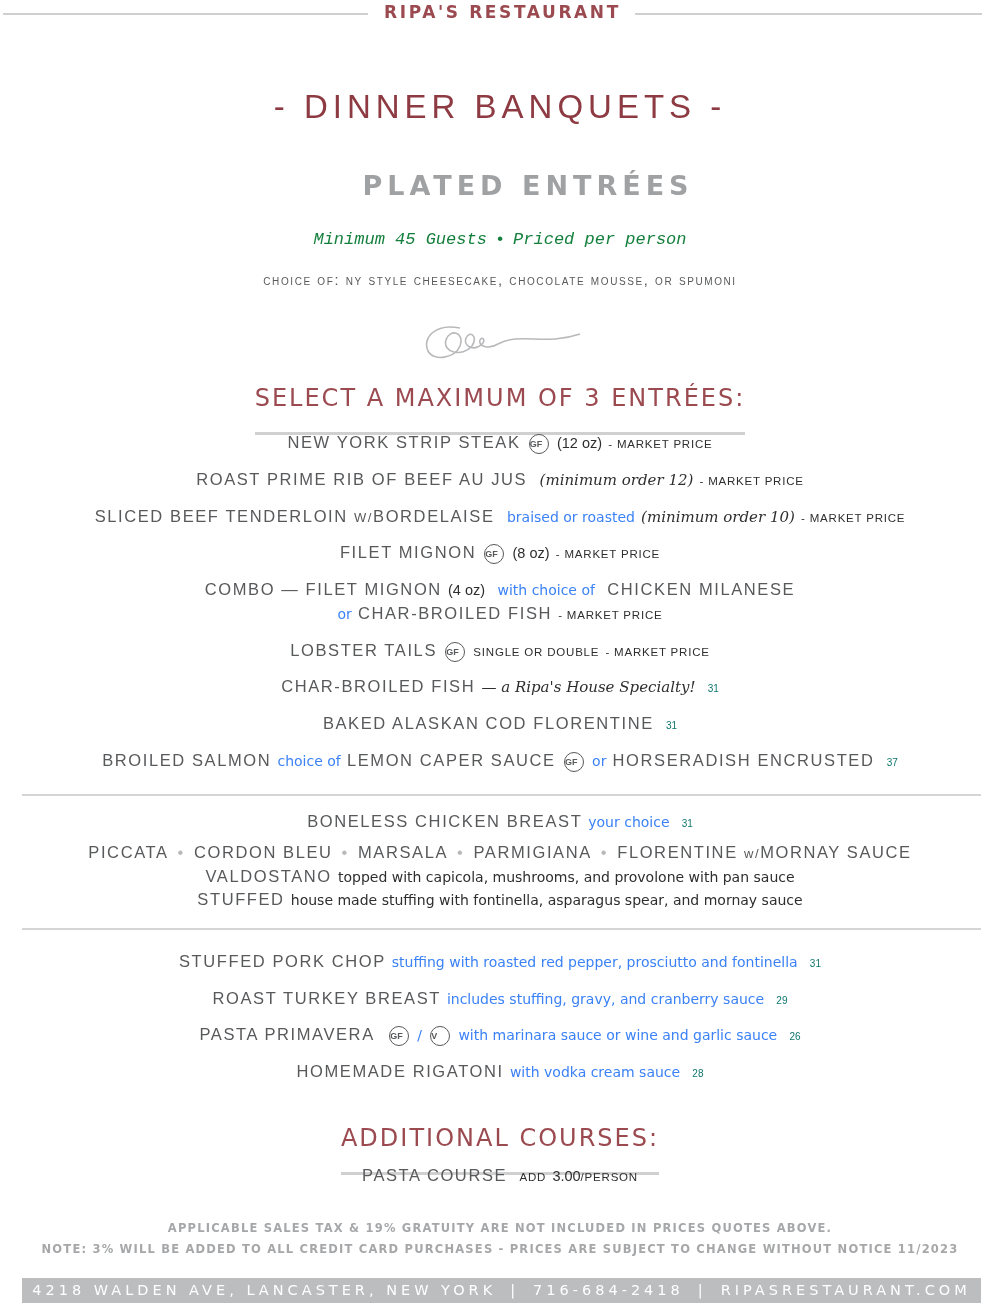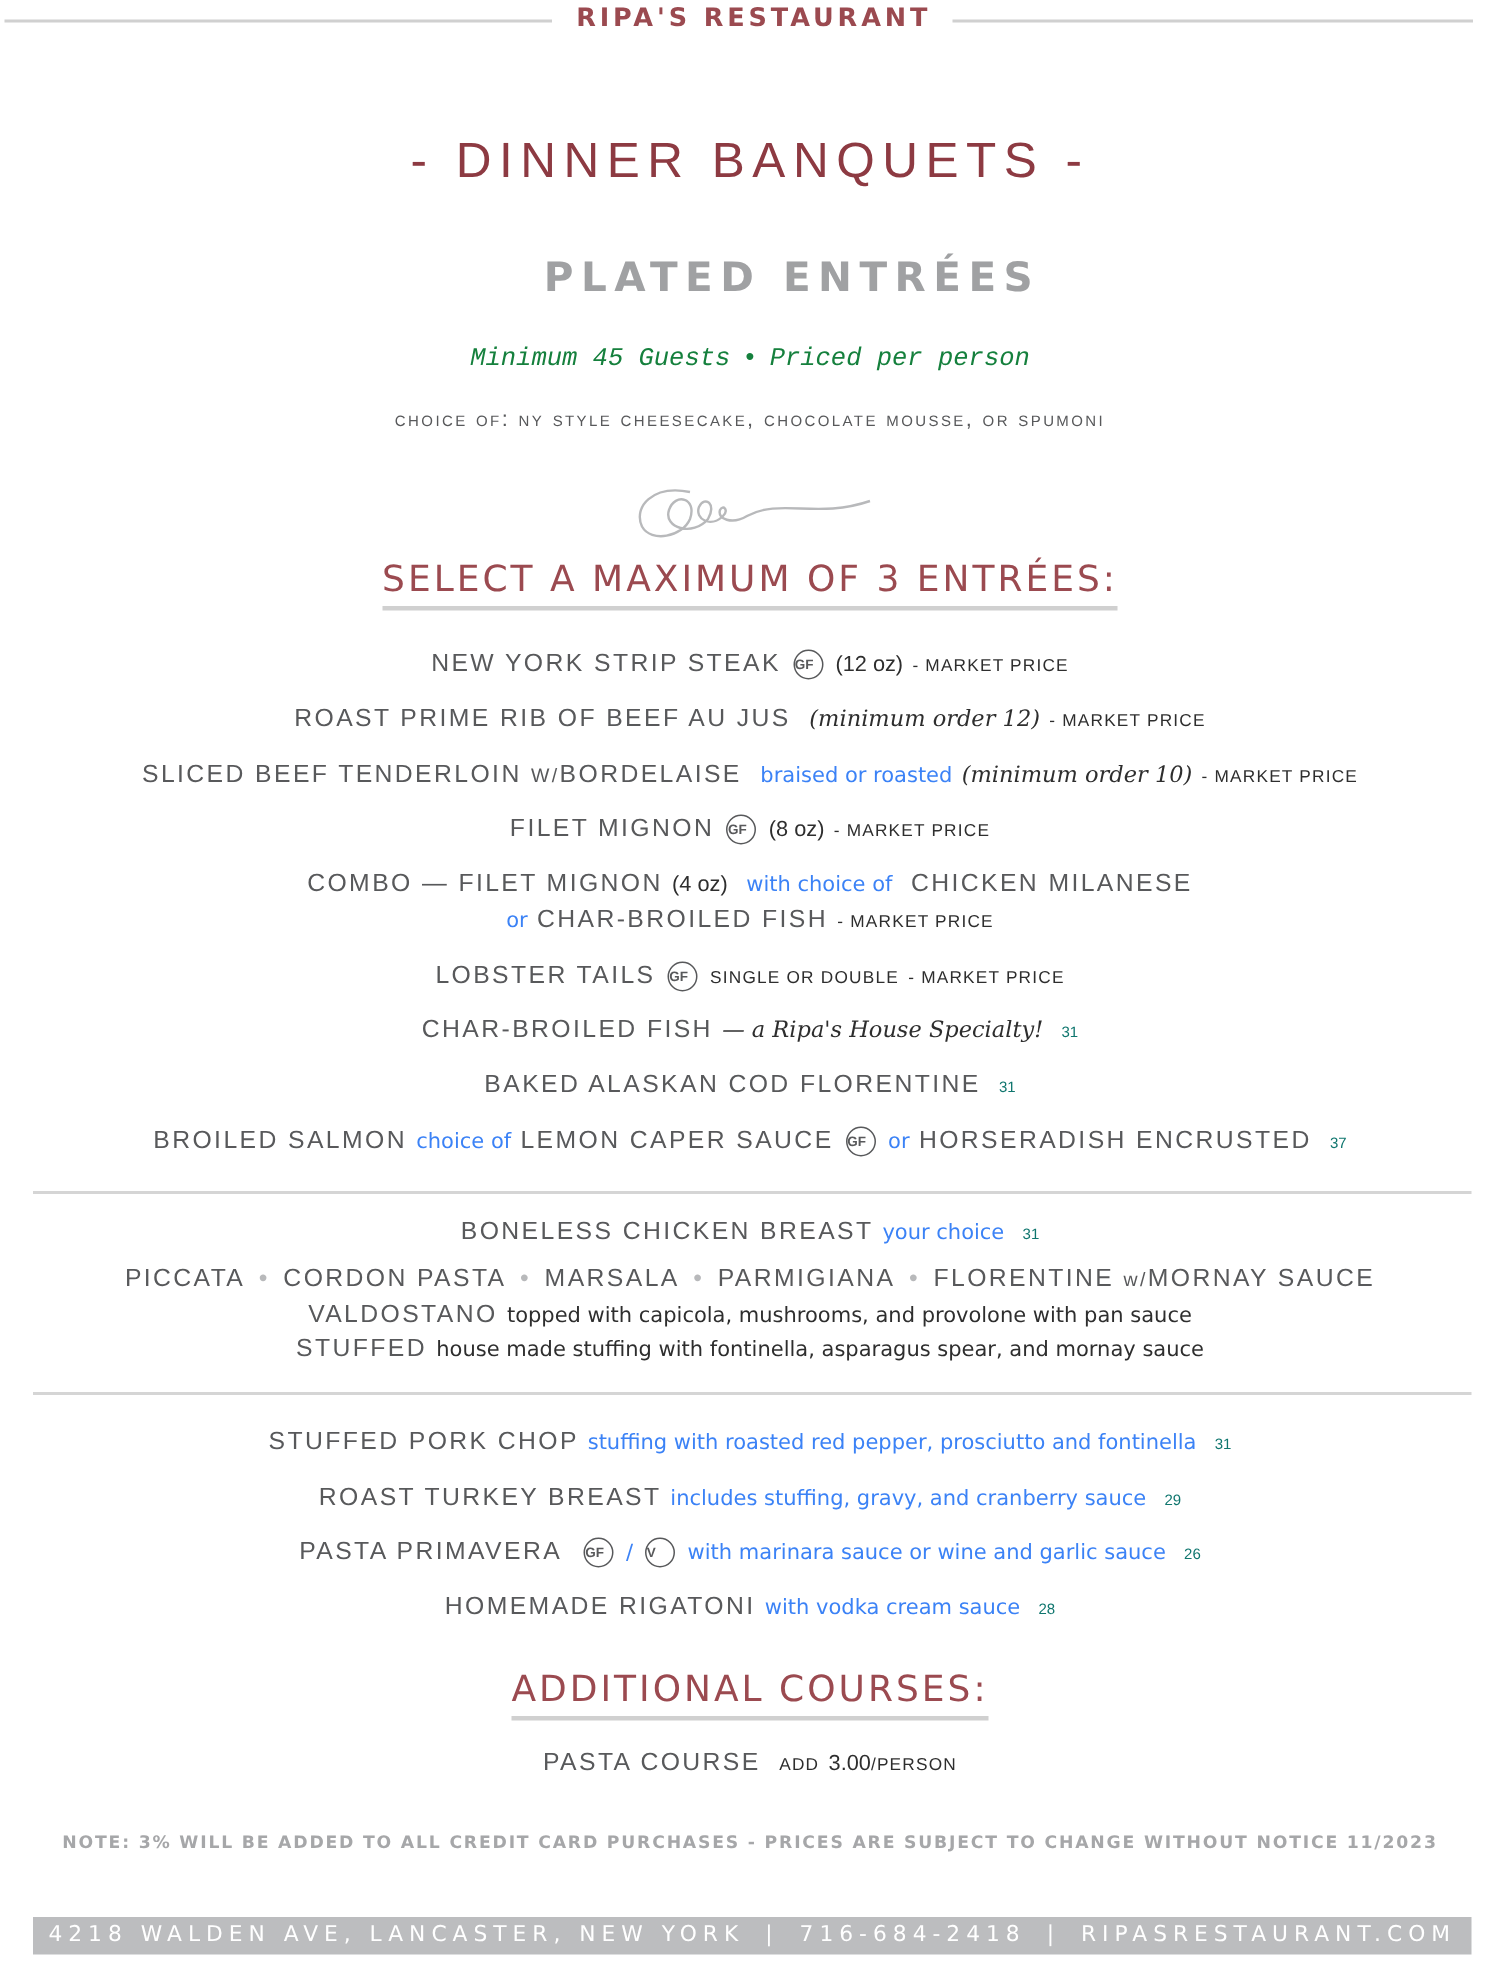--- a/index.html
+++ b/index.html
@@ -22,22 +22,22 @@
                   font-size: 27px; letter-spacing: 5px; color: #a0a1a3; padding-left: 28px; }
   .meta-line { top: 230px; font-family: Liberation Mono, monospace; font-style: italic;
                font-size: 17px; color: #15803d; }
   .meta-line .dot { margin: 0 8px; font-style: normal; }
   .includes { top: 268px; font-size: 14.5px; letter-spacing: 1.6px; color: #58595b;
               line-height: 24px; font-variant: small-caps; }
 
   .flourish { position: absolute; left: 420px; top: 318px; width: 165px; height: 45px; }
 
   .section-heading { font-family: "DejaVu Sans", sans-serif; font-size: 24px; letter-spacing: 2px;
-                     color: #9b4a50; display: inline-block; padding-bottom: 4px;
-                     border-bottom: 3px solid #d0d0d0; }
+                     color: #9b4a50; display: inline-block; padding-bottom: 20px;
+                     border-bottom: 3px solid #d0d0d0; margin-top: 12px; }
   .sel-head { top: 372px; }
   .add-head { top: 1112px; }
 
   .item { font-size: 16.5px; letter-spacing: 1.6px; color: #58595b; white-space: nowrap; }
   .item .name { text-transform: uppercase; font-weight: normal; }
   .item .desc { letter-spacing: 0; font-family: "DejaVu Sans", sans-serif; font-size: 14px; color: #3b82f6; }
   .item .ital { font-family: "DejaVu Serif", serif; font-style: italic; letter-spacing: 0; font-size: 15px; color: #2e2e2e; }
   .item .mp { font-size: 11.5px; letter-spacing: 0.8px; text-transform: uppercase; color: #2e2e2e; }
   .item .price { letter-spacing: 0; font-size: 10px; color: #0f766e; margin-left: 6px; }
   .item .oz { letter-spacing: 0; font-size: 14.5px; color: #2e2e2e; }
@@ -159,21 +159,21 @@
 
 <div class="divider" style="top:794px"></div>
 
 <div class="abs item" style="top:812px">
   <span class="name">BONELESS CHICKEN BREAST</span>
   <span class="desc">your choice</span>
   <span class="price">31</span>
 </div>
 
 <div class="abs chicken-sub" style="top:843px">
-  <span>PICCATA</span><span class="bul">•</span><span>CORDON PASTA</span><span class="bul">•</span><span>MARSALA</span><span class="bul">•</span><span>PARMIGIANA</span><span class="bul">•</span><span>FLORENTINE</span>
+  <span>PICCATA</span><span class="bul">•</span><span>CORDON BLEU</span><span class="bul">•</span><span>MARSALA</span><span class="bul">•</span><span>PARMIGIANA</span><span class="bul">•</span><span>FLORENTINE</span>
   <span class="small-w">w/</span><span>MORNAY SAUCE</span>
 </div>
 
 <div class="abs chicken-sub" style="top:867px">
   <span>VALDOSTANO</span>
   <span class="desc">topped with capicola, mushrooms, and provolone with pan sauce</span>
 </div>
 <div class="abs chicken-sub" style="top:890px">
   <span>STUFFED</span>
   <span class="desc">house made stuffing with fontinella, asparagus spear, and mornay sauce</span>
@@ -208,18 +208,19 @@
 <div class="abs add-head">
   <span class="section-heading">ADDITIONAL COURSES:</span>
 </div>
 <div class="abs item" style="top:1166px">
   <span class="name">PASTA COURSE</span>&nbsp;
   <span class="mp">ADD</span>
   <span class="oz">3.00</span><span class="mp">/PERSON</span>
 </div>
 
 <div class="abs notes">
+  <div>APPLICABLE SALES TAX &amp; 19% GRATUITY ARE NOT INCLUDED IN PRICES QUOTES ABOVE.</div>
   <div>NOTE: 3% WILL BE ADDED TO ALL CREDIT CARD PURCHASES - PRICES ARE SUBJECT TO CHANGE WITHOUT NOTICE 11/2023</div>
 </div>
 
 <div class="footer-bar">
   <span>4218 WALDEN AVE, LANCASTER, NEW YORK</span><span class="sep">|</span><span>716-684-2418</span><span class="sep">|</span><span>RIPASRESTAURANT.COM</span>
 </div>
 
 </body></html>

